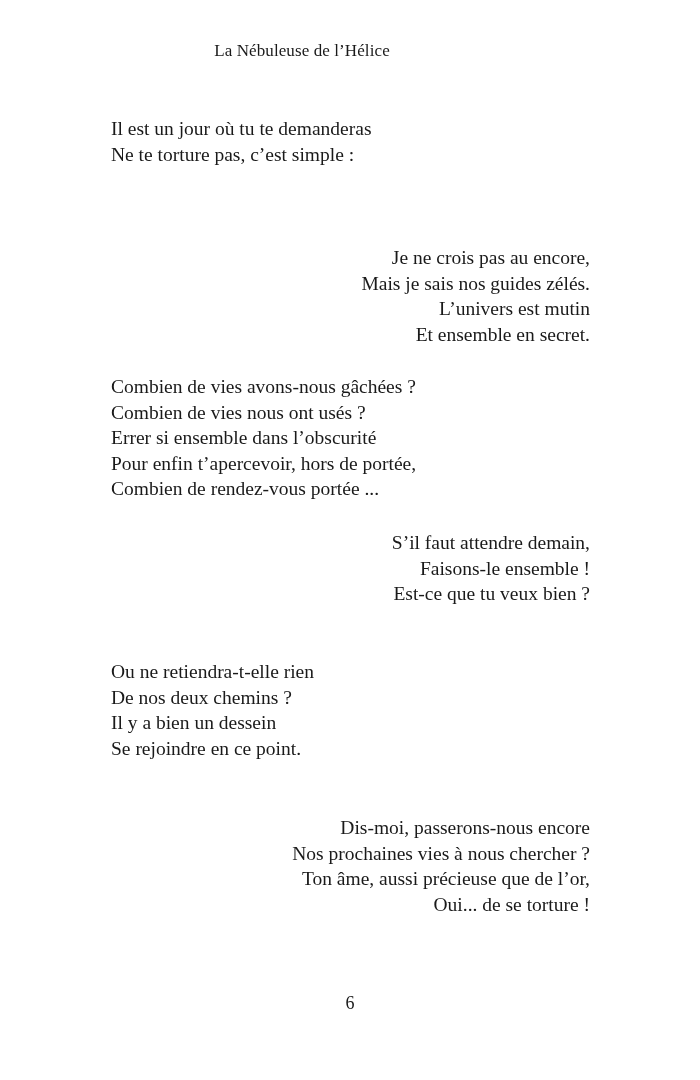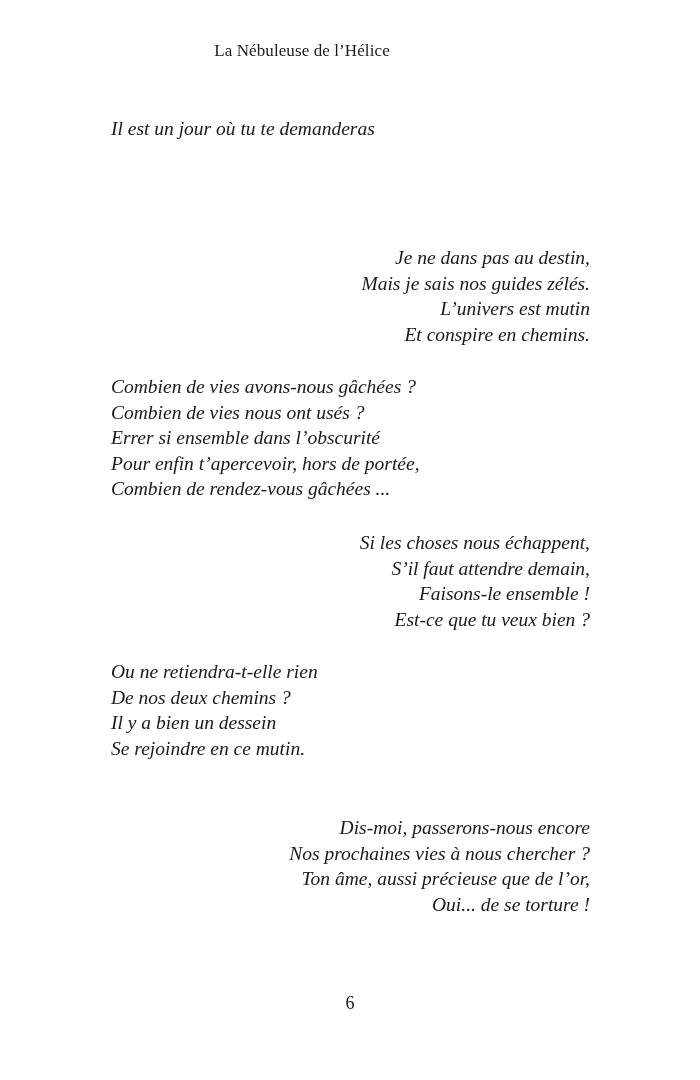--- a/index.html
+++ b/index.html
@@ -19,21 +19,20 @@
       position: absolute;
       top: 41px;
       left: 0;
       width: 604px;
       text-align: center;
       font-size: 17px;
       letter-spacing: 0.1px;
     }
     .stanza {
       position: absolute;
-      font-style: italic;
       font-size: 19.5px;
       line-height: 25.5px;
     }
     .stanza.left {
       left: 111px;
       text-align: left;
     }
     .stanza.right {
       right: 110px;
       text-align: right;
@@ -51,49 +50,49 @@
       font-size: 18px;
     }
   </style>
 </head>
 <body>
 
 <div class="running-header">La Nébuleuse de l’Hélice</div>
 
 <div class="stanza left" style="top:116px;">
   <span class="line">Il est un jour où tu te demanderas</span>
+  <span class="line">Ne te torture pas, c’est simple :</span>
 </div>
 
 <div class="stanza right" style="top:245px;">
-  <span class="line">Je ne dans pas au destin,</span>
+  <span class="line">Je ne crois pas au encore,</span>
   <span class="line">Mais je sais nos guides zélés.</span>
   <span class="line">L’univers est mutin</span>
-  <span class="line">Et conspire en chemins.</span>
+  <span class="line">Et ensemble en secret.</span>
 </div>
 
 <div class="stanza left" style="top:374px;">
   <span class="line">Combien de vies avons-nous gâchées ?</span>
   <span class="line">Combien de vies nous ont usés ?</span>
   <span class="line">Errer si ensemble dans l’obscurité</span>
   <span class="line">Pour enfin t’apercevoir, hors de portée,</span>
-  <span class="line">Combien de rendez-vous gâchées ...</span>
+  <span class="line">Combien de rendez-vous portée ...</span>
 </div>
 
 <div class="stanza right" style="top:530px;">
-  <span class="line">Si les choses nous échappent,</span>
   <span class="line">S’il faut attendre demain,</span>
   <span class="line">Faisons-le ensemble !</span>
   <span class="line">Est-ce que tu veux bien ?</span>
 </div>
 
 <div class="stanza left" style="top:659px;">
   <span class="line">Ou ne retiendra-t-elle rien</span>
   <span class="line">De nos deux chemins ?</span>
   <span class="line">Il y a bien un dessein</span>
-  <span class="line">Se rejoindre en ce mutin.</span>
+  <span class="line">Se rejoindre en ce point.</span>
 </div>
 
 <div class="stanza right" style="top:815px;">
   <span class="line">Dis-moi, passerons-nous encore</span>
   <span class="line">Nos prochaines vies à nous chercher ?</span>
   <span class="line">Ton âme, aussi précieuse que de l’or,</span>
   <span class="line">Oui... de se torture !</span>
 </div>
 
 <div class="page-number">6</div>

